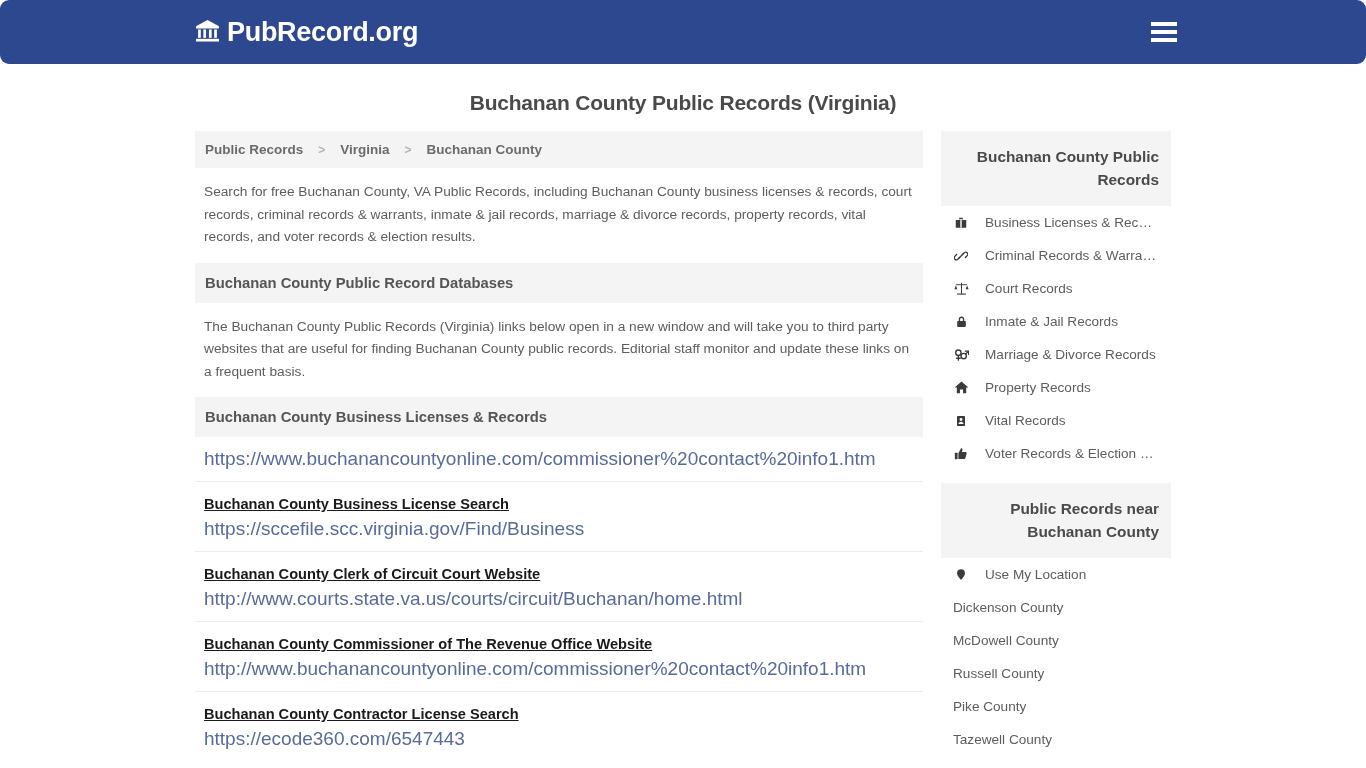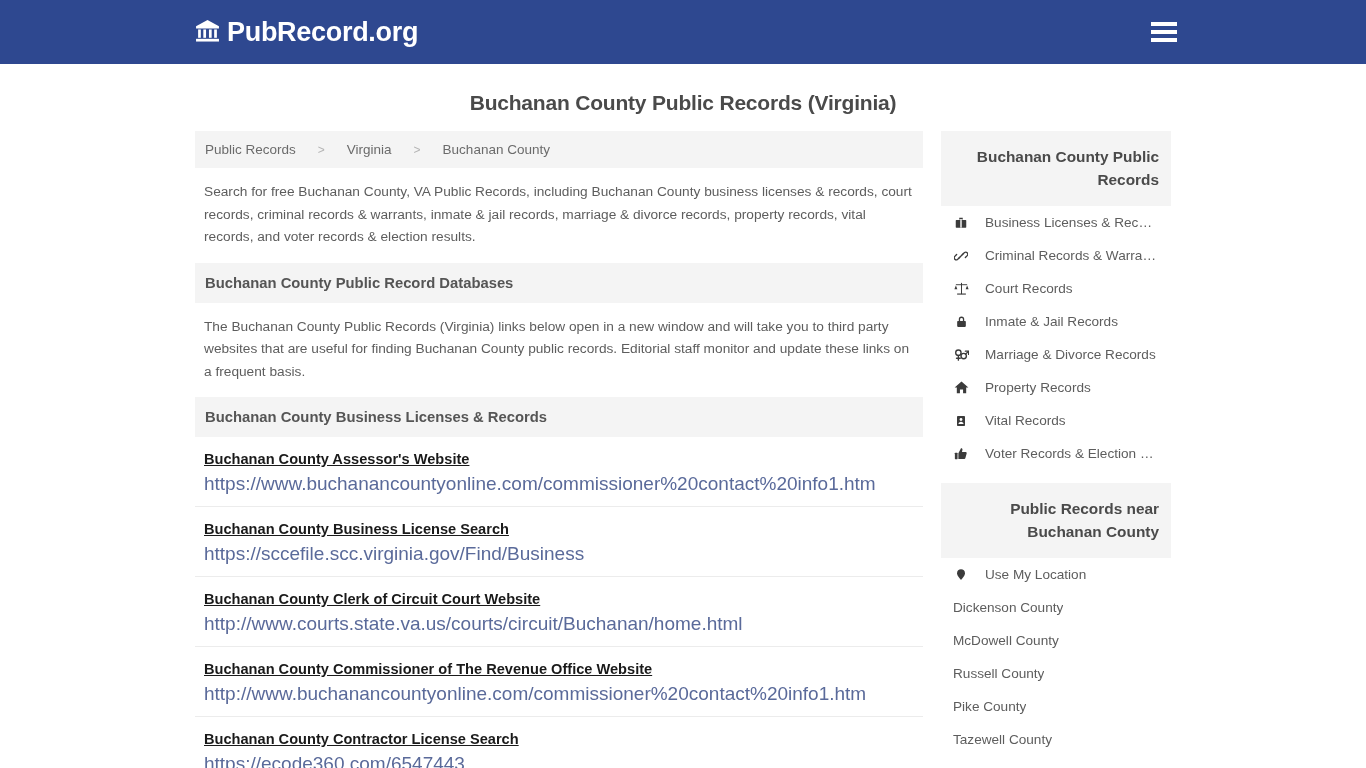--- a/index.html
+++ b/index.html
@@ -11,20 +11,21 @@
     overflow: hidden;
   }
 
   
   .site-header {
     height: 64px;
     background: #2e4890;
     display: flex;
     align-items: center;
     position: relative;
+    border-radius: 9px;
   }
   .logo {
     display: flex;
     align-items: center;
     gap: 7px;
     margin-left: 195px;
     text-decoration: none;
   }
   .logo-icon { display: block; }
   .logo-text {
@@ -110,22 +111,23 @@
   .side-col { width: 230px; text-align: right; }
 
   
   .breadcrumb {
     background: #f4f4f4;
     padding: 11px 10px;
     font-size: 13.5px;
     color: #6b6b6b;
     display: flex;
     align-items: center;
-    gap: 22px;
+    gap: 15px;
     flex-wrap: wrap;
+    font-weight: bold;
   }
   .breadcrumb a {
     color: #6b6b6b;
     text-decoration: none;
   }
   .crumb-sep { color: #b4b4b4; font-size: 12px; }
 
   
   .body-text {
     font-size: 13.7px;
@@ -247,21 +249,20 @@
 
       <p class="body-text">Search for free Buchanan County, VA Public Records, including Buchanan County business licenses &amp; records, court records, criminal records &amp; warrants, inmate &amp; jail records, marriage &amp; divorce records, property records, vital records, and voter records &amp; election results.</p>
 
       <h2 class="section-head">Buchanan County Public Record Databases</h2>
       <p class="body-text">The Buchanan County Public Records (Virginia) links below open in a new window and will take you to third party websites that are useful for finding Buchanan County public records. Editorial staff monitor and update these links on a frequent basis.</p>
 
       <h2 class="section-head">Buchanan County Business Licenses &amp; Records</h2>
 
       <ul class="link-list">
         <li class="link-row">
-          <a class="link-title" href="#">Buchanan County Assessor's Website</a>
           <a class="link-url" href="#">https://www.buchanancountyonline.com/commissioner%20contact%20info1.htm</a>
         </li>
         <li class="link-row">
           <a class="link-title" href="#">Buchanan County Business License Search</a>
           <a class="link-url" href="#">https://sccefile.scc.virginia.gov/Find/Business</a>
         </li>
         <li class="link-row">
           <a class="link-title" href="#">Buchanan County Clerk of Circuit Court Website</a>
           <a class="link-url" href="#">http://www.courts.state.va.us/courts/circuit/Buchanan/home.html</a>
         </li>

